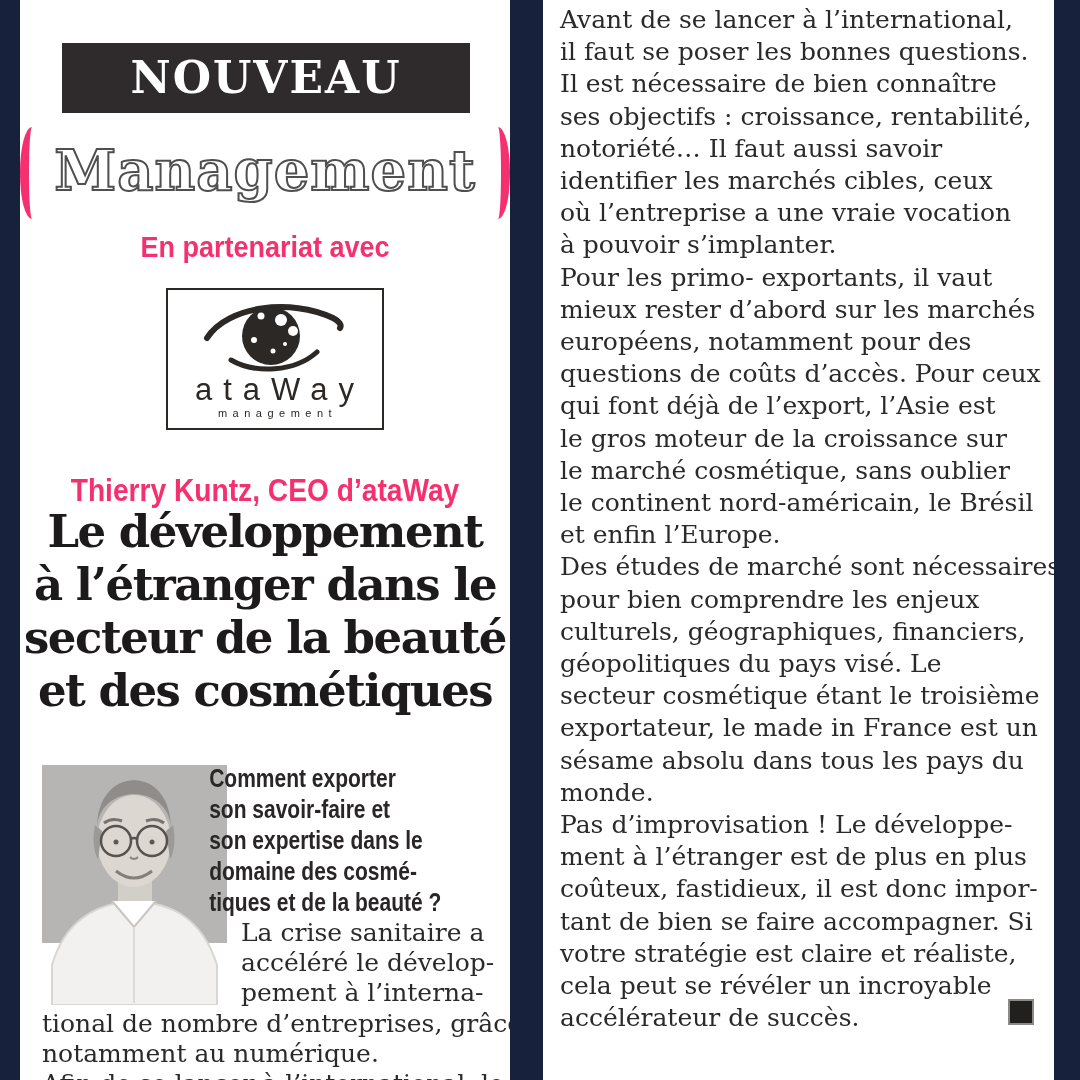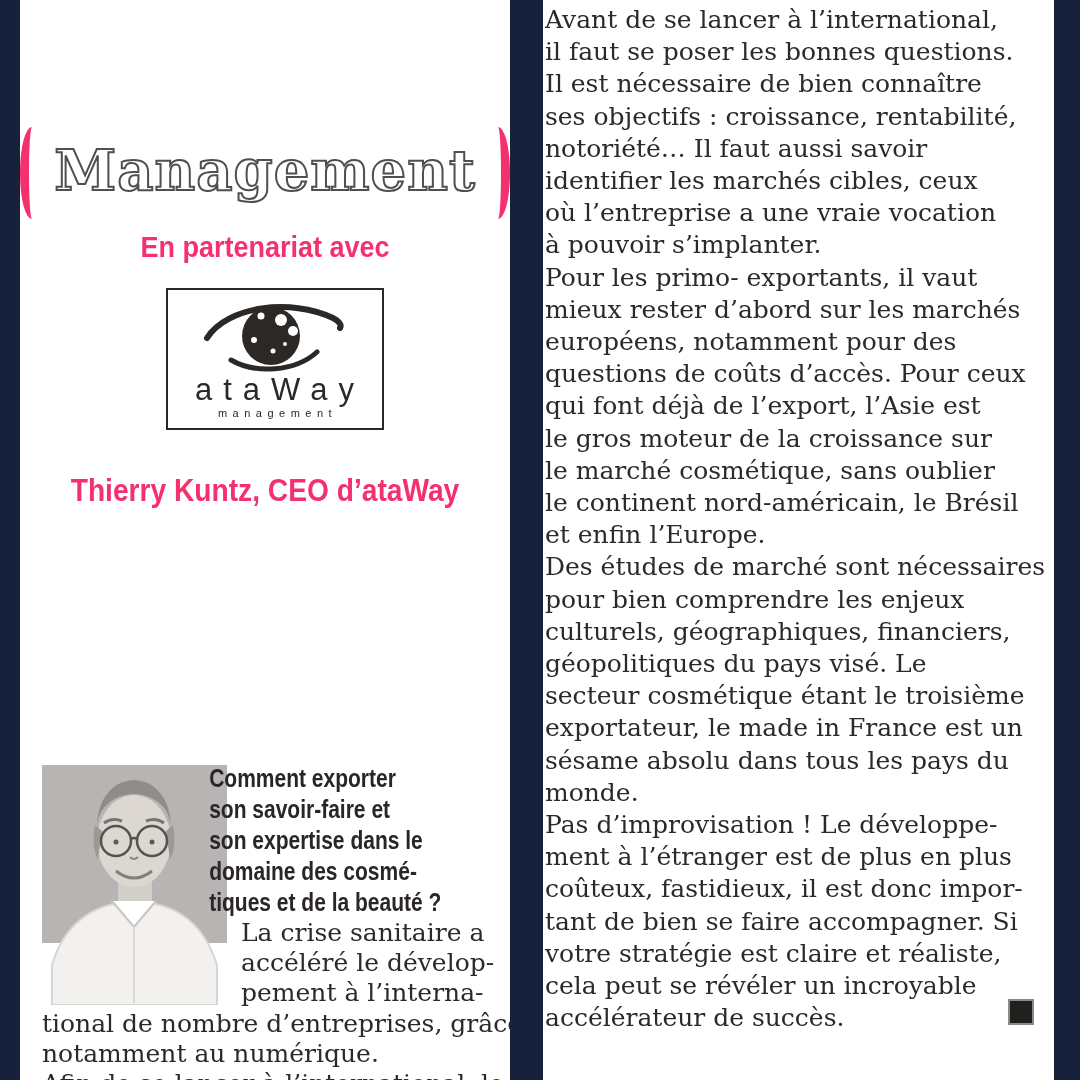--- a/index.html
+++ b/index.html
@@ -79,39 +79,40 @@
   }
   .a{
     font-family:"DejaVu Serif", serif;
     font-size:25px;line-height:30.2px;color:#2a2a2a;
     white-space:pre;
   }
 
   
   .body-text{
     position:absolute;left:0;top:4px;width:511px;
-    padding:0 8px 0 2px;box-sizing:border-box;
+    padding:0 8px 0 17px;box-sizing:border-box;
   }
   .para{
     font-family:"DejaVu Serif", serif;
     font-size:25px;line-height:32.2px;color:#2a2a2a;
     white-space:pre;
   }
   .endmark{
     position:absolute;right:22px;top:1001px;width:22px;height:22px;
     background:#21201e;outline:2px solid #8a8a88;
   }
 </style>
 </head>
 <body>
 
 <div class="page">
 
   <div class="col left">
 
+    <div class="banner">NOUVEAU</div>
 
     <div class="brand">
       <div class="paren open"></div>
       <div class="brand-word">Management</div>
       <div class="paren close"></div>
     </div>
 
     <div class="partner">En partenariat avec</div>
 
     <div class="logo-box">
@@ -125,20 +126,24 @@
         <circle cx="74" cy="53" r="2.5" fill="#ffffff"></circle>
         <circle cx="86" cy="46" r="2" fill="#ffffff"></circle>
         <path d="M32,62 C56,76 96,74 118,54" fill="none" stroke="#2b2826" stroke-width="5" stroke-linecap="round"></path>
       </svg>
       <div class="logo-name">ataWay</div>
       <div class="logo-sub">management</div>
     </div>
 
     <div class="author">Thierry Kuntz, CEO d’ataWay</div>
 
+    <div class="headline">Le développement
+à l’étranger dans le
+secteur de la beauté
+et des cosmétiques</div>
 
     <div class="article">
       <div class="photo">
         <svg width="185" height="240" viewBox="0 0 185 240">
           <rect x="0" y="0" width="185" height="178" fill="#b7b5b3"></rect>
           <path d="M10,240 L10,200 C24,152 58,138 92,136 C128,138 160,152 175,200 L175,240 Z" fill="#f2f1ef" stroke="#d8d6d3" stroke-width="2"></path>
           <rect x="76" y="106" width="34" height="36" fill="#d2cec8"></rect>
           <ellipse cx="92" cy="76" rx="37" ry="46" fill="#dcd7d1"></ellipse>
           <path d="M55,64 C55,34 70,16 92,15 C114,16 129,34 129,64 C129,46 116,30 92,29 C68,30 55,46 55,64 Z" fill="#8f8c89"></path>
           <path d="M53,60 C50,74 52,88 56,94 L60,66 Z" fill="#9c9996"></path>

